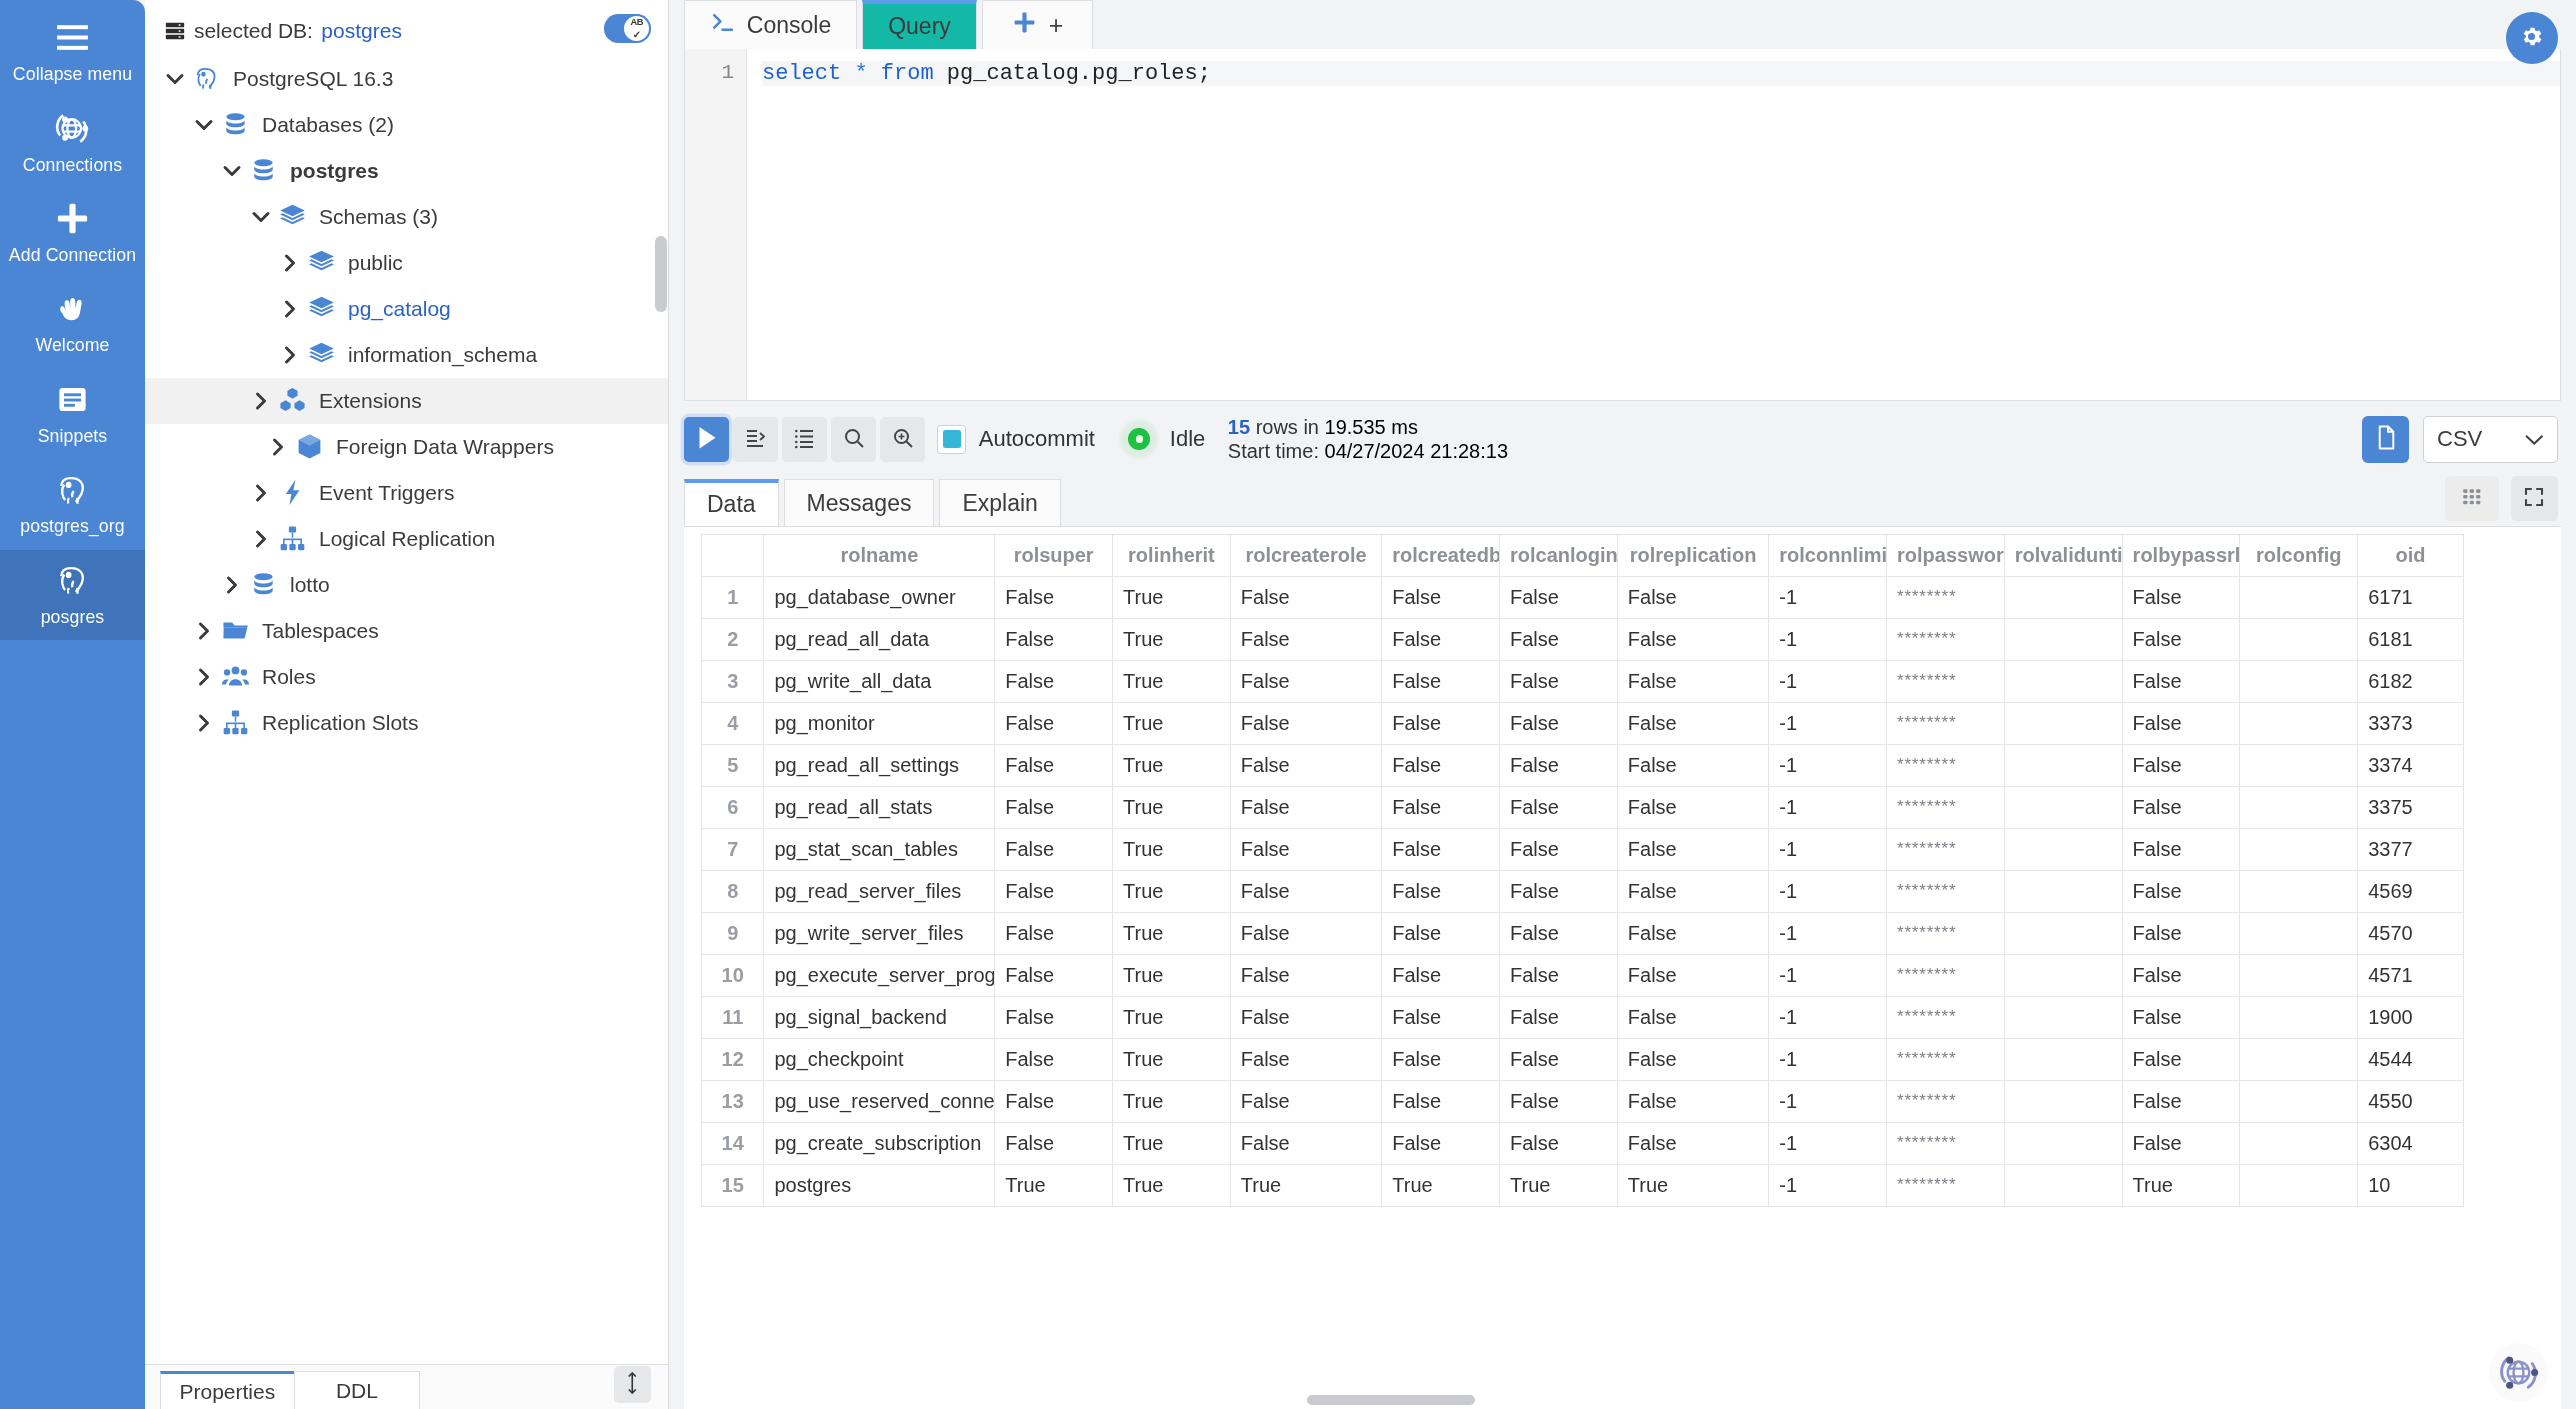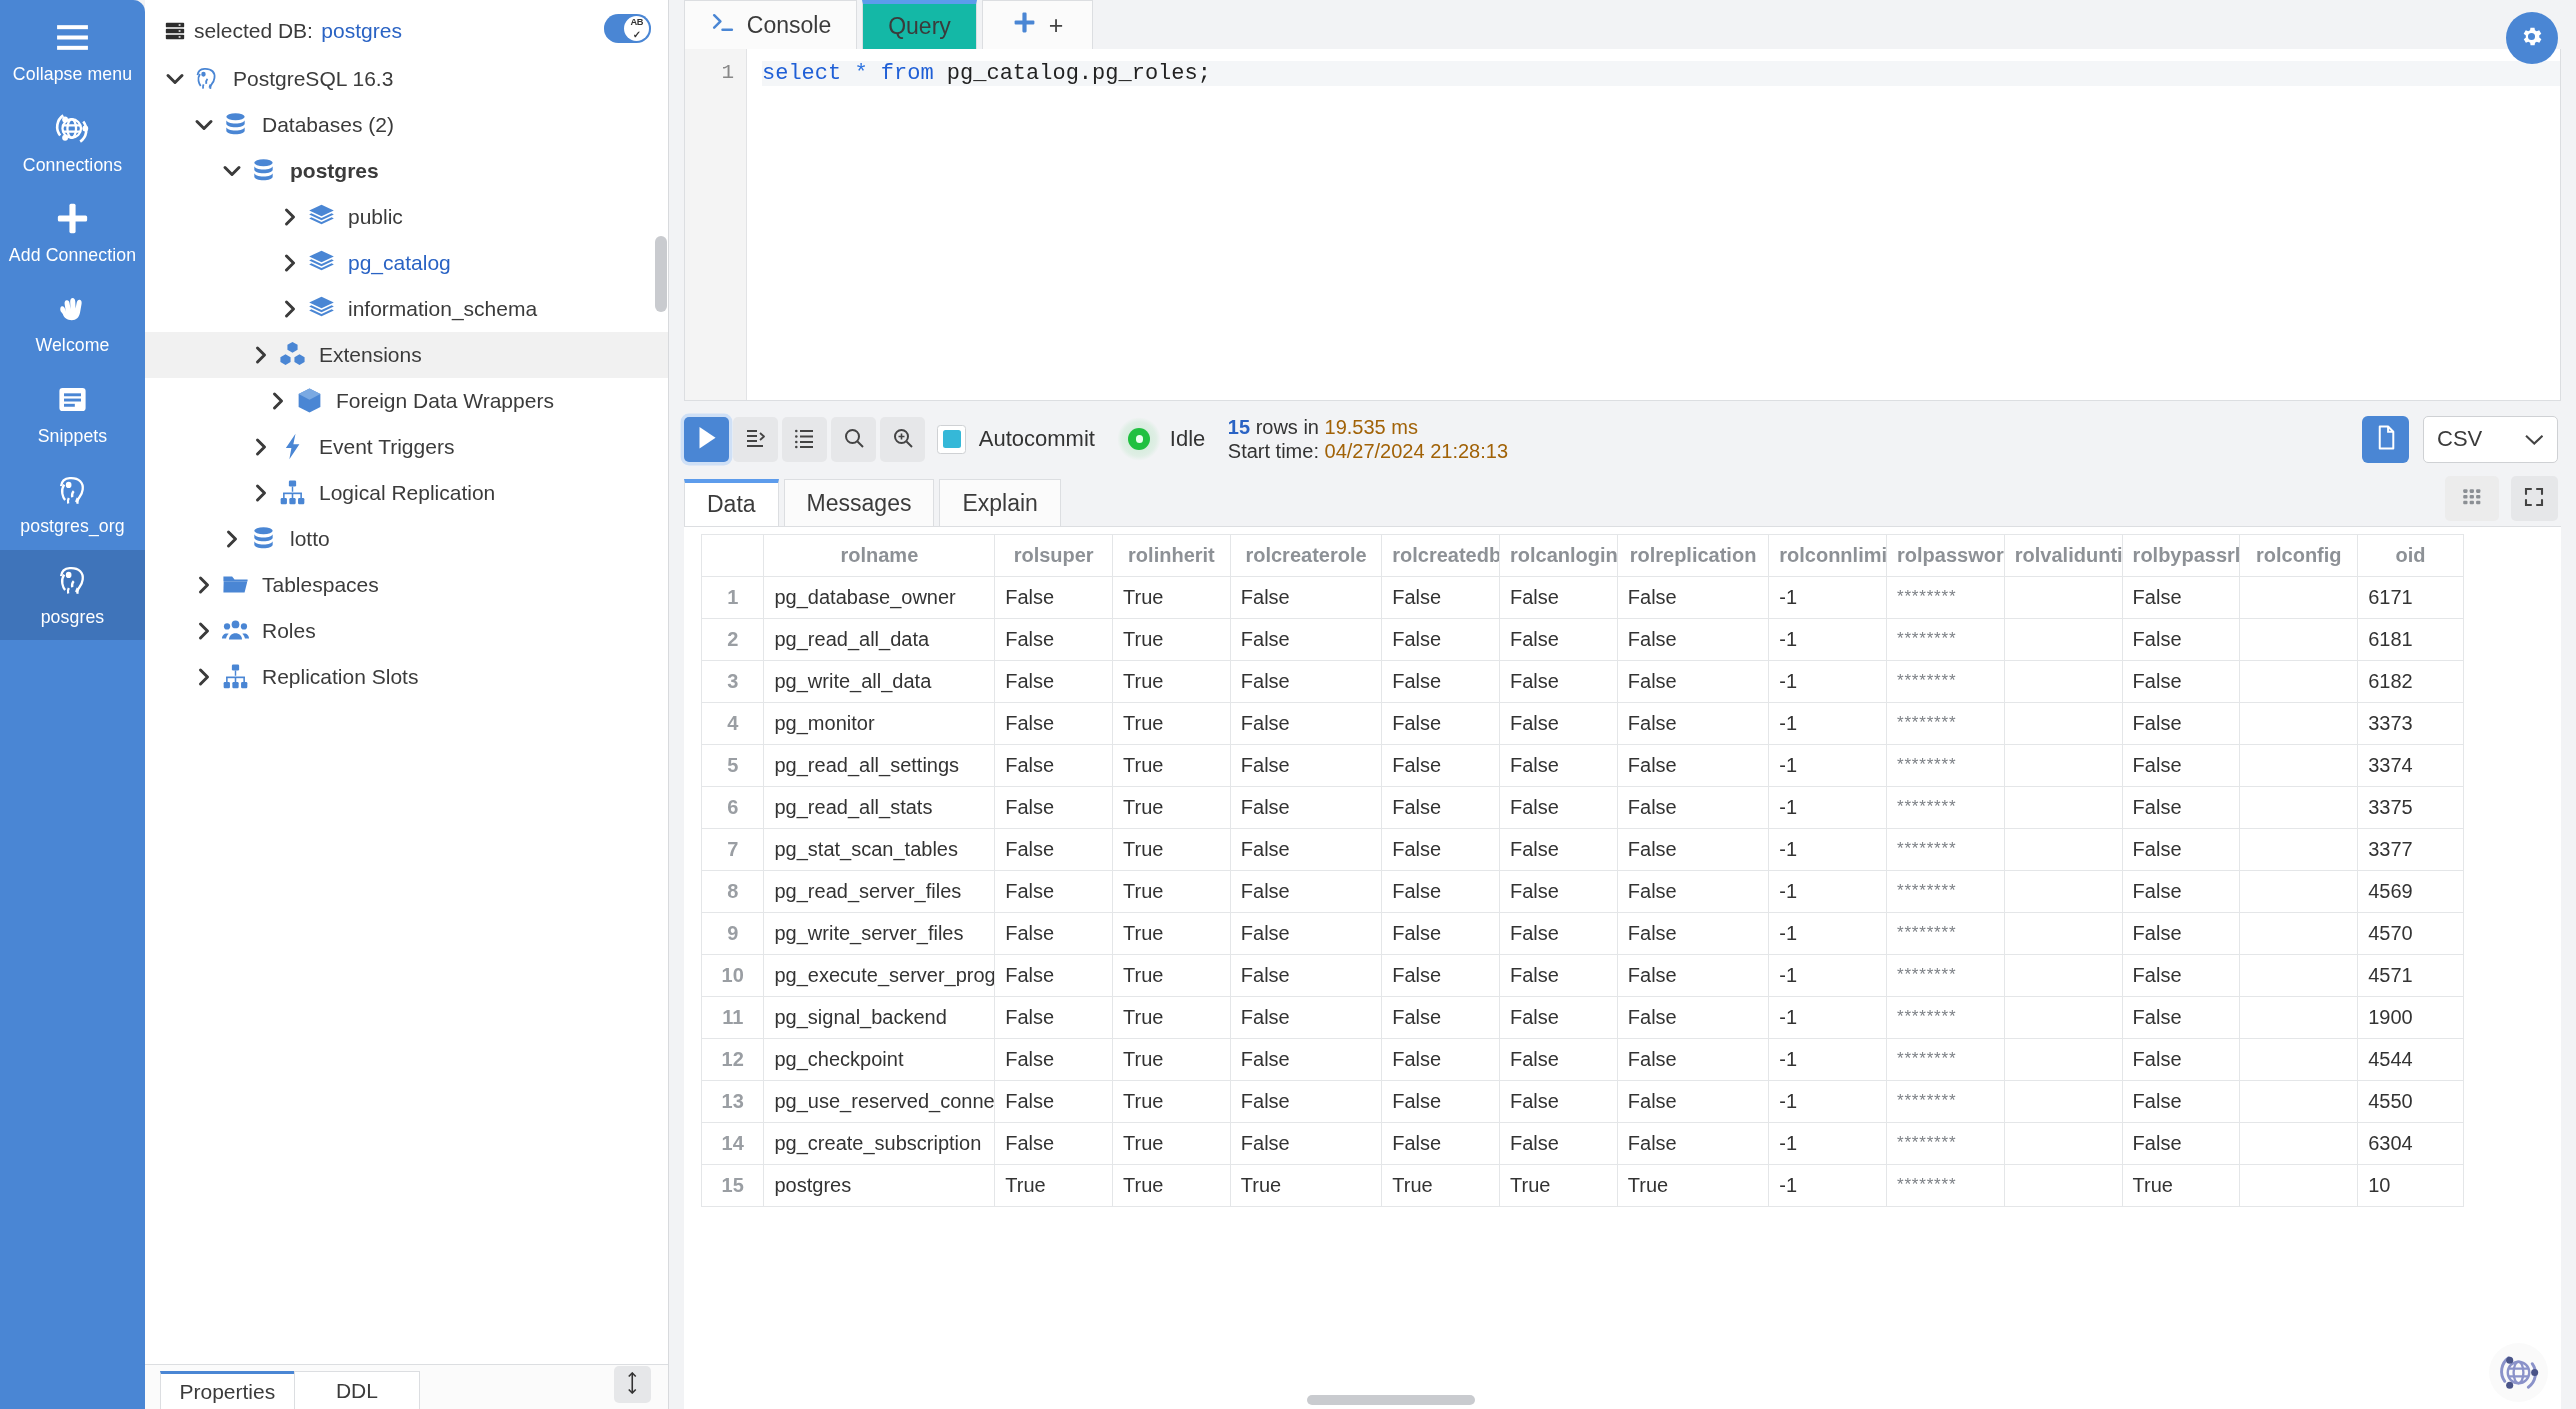--- a/index.html
+++ b/index.html
@@ -142,21 +142,21 @@
   .idle-dot {
     width: 44px; height: 44px; border-radius: 50%;
     background: radial-gradient(circle, rgba(60,200,90,.22) 0%, rgba(60,200,90,.10) 55%, rgba(255,255,255,0) 70%);
     display:flex; align-items:center; justify-content:center;
   }
   .idle-core { width: 22px; height: 22px; border-radius: 50%; background: #20c040; display:flex; align-items:center; justify-content:center;}
   .idle-core::after { content:""; width:7.6px; height:7.6px; border-radius:50%; background:#eaffef; }
   .idle-text { font-size: 22px; color: #333; }
   .stats { margin-left: 18.5px; font-size: 20px; line-height: 1.22; color: #333; }
   .stats b { color: #2a63c4; }
-  .stats .v { color: #a16207; }
+  .stats .v { color: #000000; }
 
   .rtoolbar-right { margin-left: auto; display:flex; align-items:center; gap: 13.5px; }
   .doc-btn { width: 47px; height: 47px; border-radius: 5.9px; background:#4a86d4; display:flex; align-items:center; justify-content:center; cursor:pointer;}
   .csv-sel {
     width: 135px; height: 47px; border: 0.8px solid #cfd1d4; border-radius: 5px; background:#fff;
     display:flex; align-items:center; justify-content:space-between; padding: 0 13.5px;
     font-size: 22px; color:#3b3b3b; cursor:pointer;
   }
 
   
@@ -352,20 +352,37 @@
     <span class="ti">
             <svg width="29" height="29" viewBox="0 0 24 24">
               <g fill="#4a86d4">
                 <ellipse cx="12" cy="5.6" rx="7.6" ry="2.9"></ellipse>
                 <path d="M4.4 8.2v3.2c0 1.6 3.4 2.9 7.6 2.9s7.6-1.3 7.6-2.9V8.2c0 1.6-3.4 2.9-7.6 2.9S4.4 9.8 4.4 8.2z"></path>
                 <path d="M4.4 14v3.2c0 1.6 3.4 2.9 7.6 2.9s7.6-1.3 7.6-2.9V14c0 1.6-3.4 2.9-7.6 2.9S4.4 15.6 4.4 14z"></path>
               </g>
             </svg>
           </span>
     <span class="tl">postgres</span>
+  </div>
+        <div class="trow   " style="padding-left:101px">
+    <span class="tw">
+            <svg class="chev" width="22" height="22" viewBox="0 0 22 22" fill="none" stroke="#3b3b3b" stroke-width="3" stroke-linecap="round" stroke-linejoin="round">
+              <path d="M4 7.5 L11 14.5 L18 7.5"></path>
+            </svg>
+          </span>
+    <span class="ti">
+            <svg width="29" height="29" viewBox="0 0 24 24">
+              <g fill="#4a86d4">
+                <path d="M12 2.2 1.8 7 12 11.8 22.2 7z"></path>
+                <path d="M12 13.3 3.6 9.4 1.8 10.3 12 15.1l10.2-4.8-1.8-.9z"></path>
+                <path d="M12 16.6 3.6 12.7l-1.8.9L12 18.4l10.2-4.8-1.8-.9z"></path>
+              </g>
+            </svg>
+          </span>
+    <span class="tl">Schemas (3)</span>
   </div>
         <div class="trow   " style="padding-left:130px">
     <span class="tw">
             <svg class="chev" width="22" height="22" viewBox="0 0 22 22" fill="none" stroke="#3b3b3b" stroke-width="3" stroke-linecap="round" stroke-linejoin="round">
               <path d="M7.5 4 L14.5 11 L7.5 18"></path>
             </svg>
           </span>
     <span class="ti">
             <svg width="29" height="29" viewBox="0 0 24 24">
               <g fill="#4a86d4">

